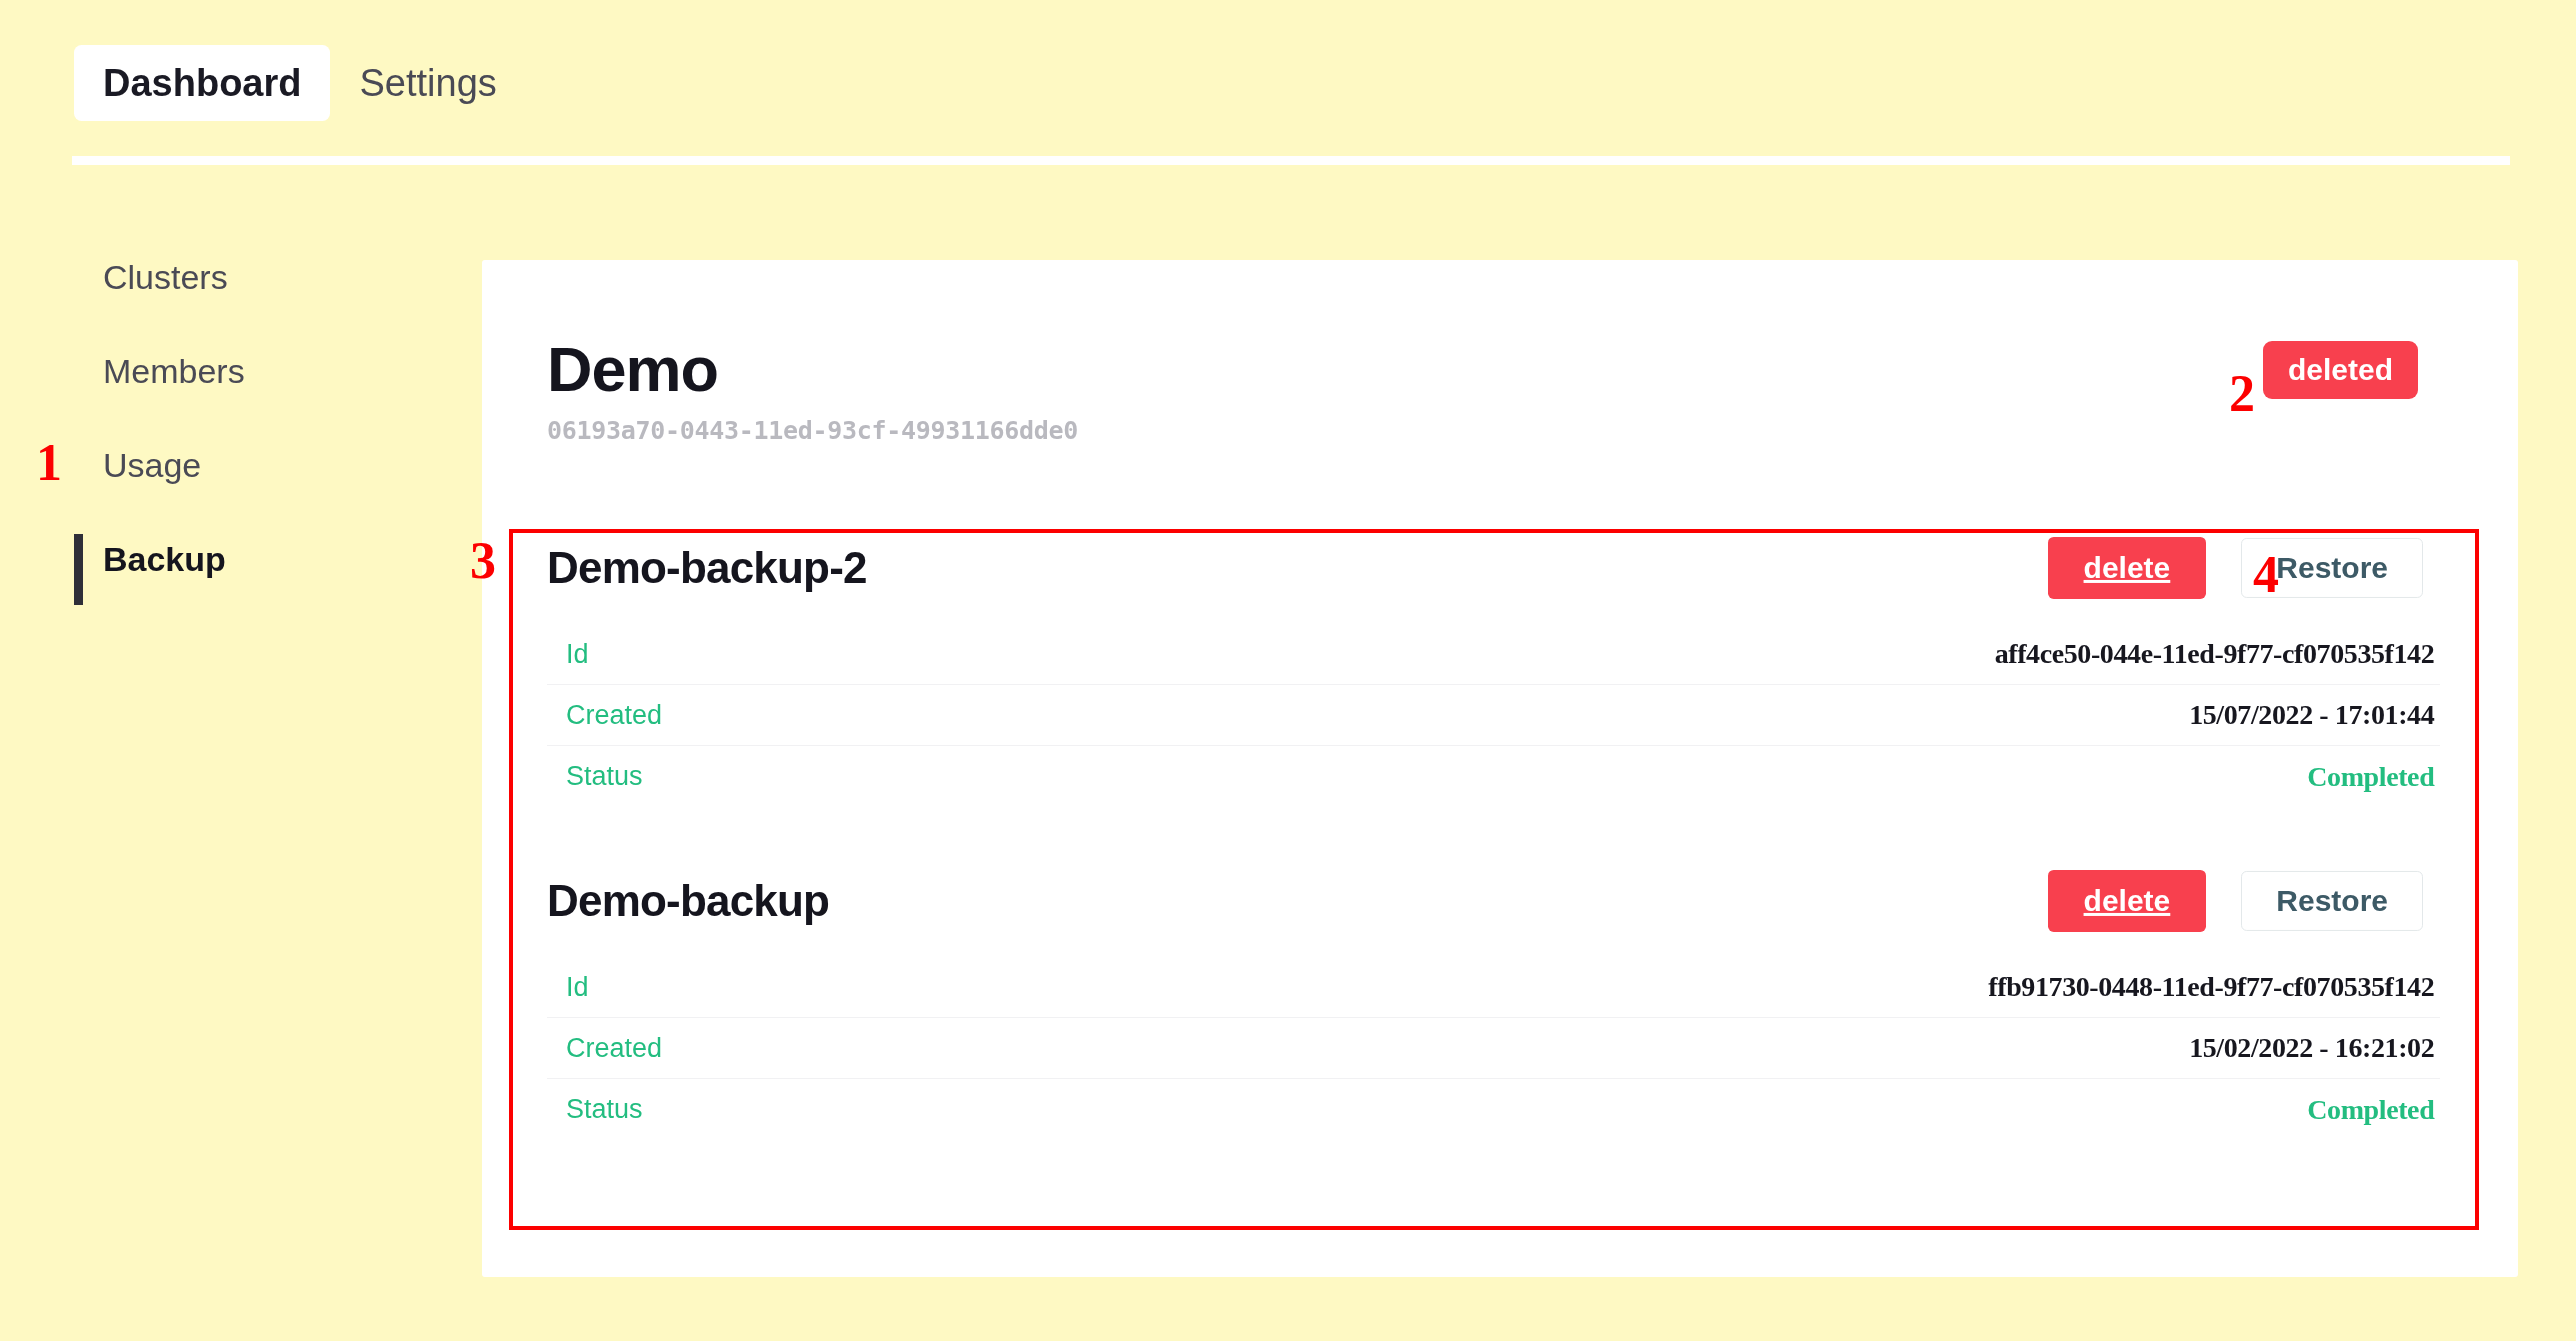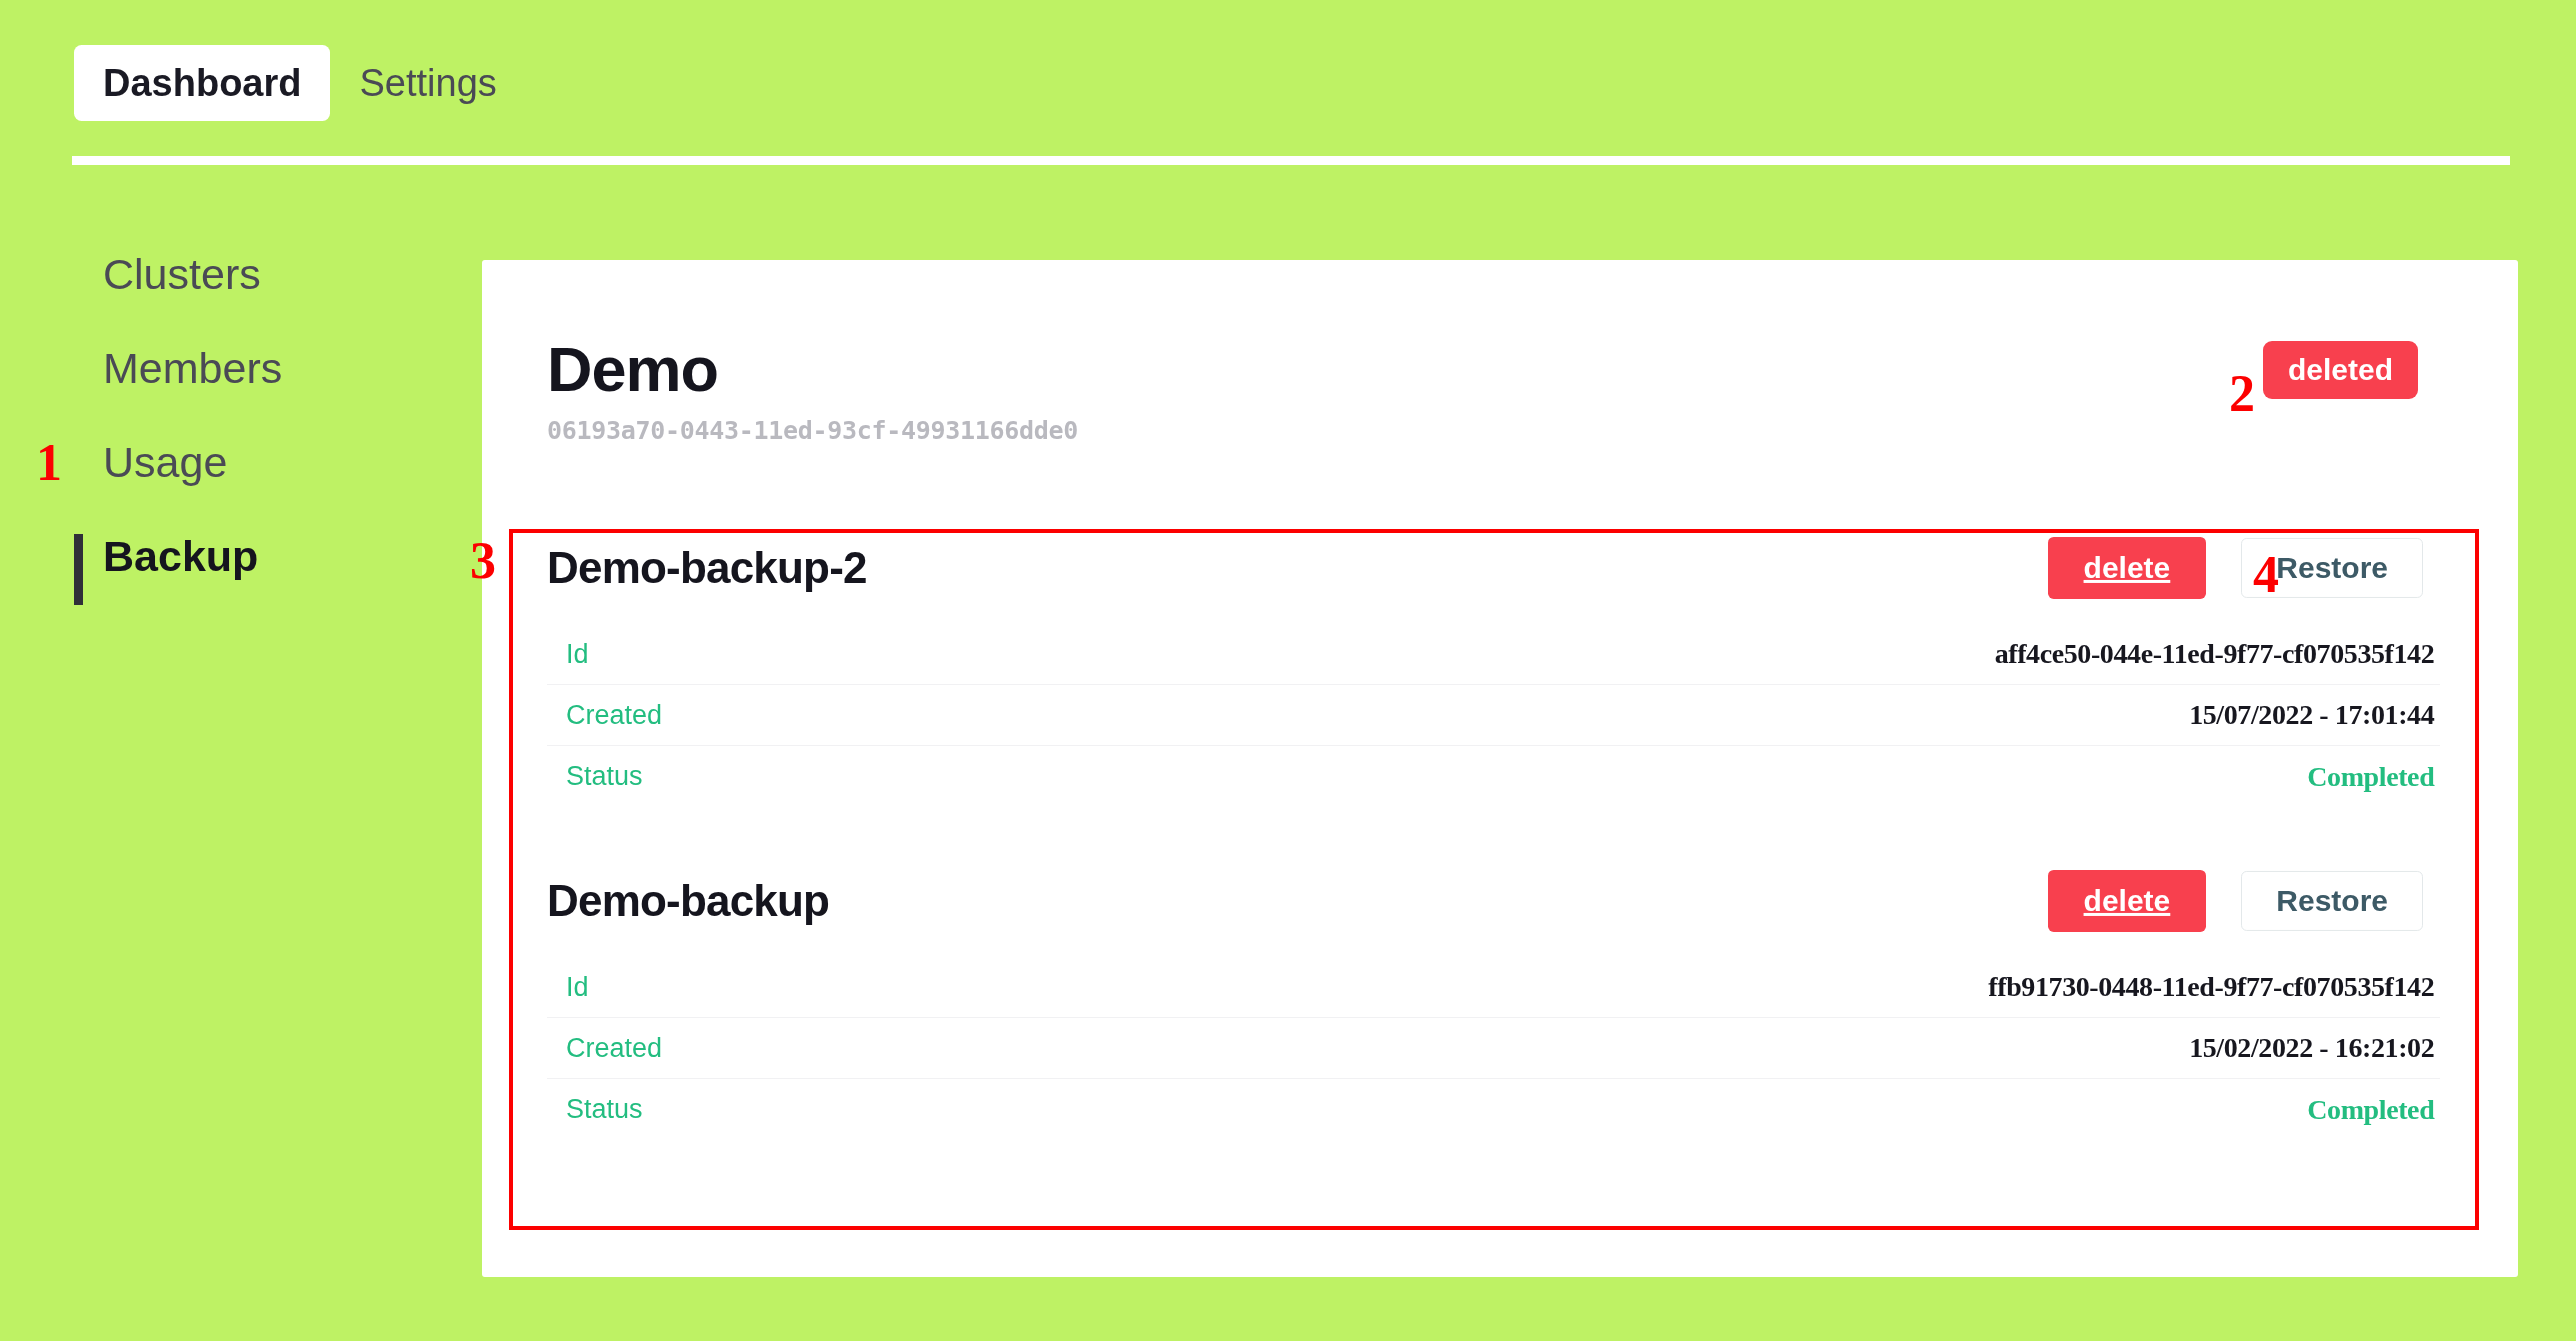--- a/index.html
+++ b/index.html
@@ -9,21 +9,21 @@
     height: 1341px;
     background: #f2f2f2;
     font-family: "Liberation Sans", sans-serif;
     overflow: hidden;
   }
 
   #root {
     position: relative;
     width: 2576px;
     height: 1341px;
-    background: #bef264;
+    background: #fef9c3;
   }
 
   
   .topnav {
     position: absolute;
     left: 0; top: 0;
     width: 2576px;
     height: 160px;
   }
   .topnav-inner {
@@ -61,23 +61,23 @@
   
   .sidebar {
     position: absolute;
     left: 0px; top: 250px;
     width: 482px;
   }
   .side-item {
     position: relative;
     height: 54px;
     display: flex;
-    align-items: flex-start;
+    align-items: center;
     padding-left: 103px;
-    font-size: 43px;
+    font-size: 34px;
     color: #4a4a55;
     cursor: pointer;
     margin-bottom: 40px;
   }
   .side-item.active {
     color: #15151e;
     font-weight: bold;
   }
   .side-item.active::before {
     content: "";

